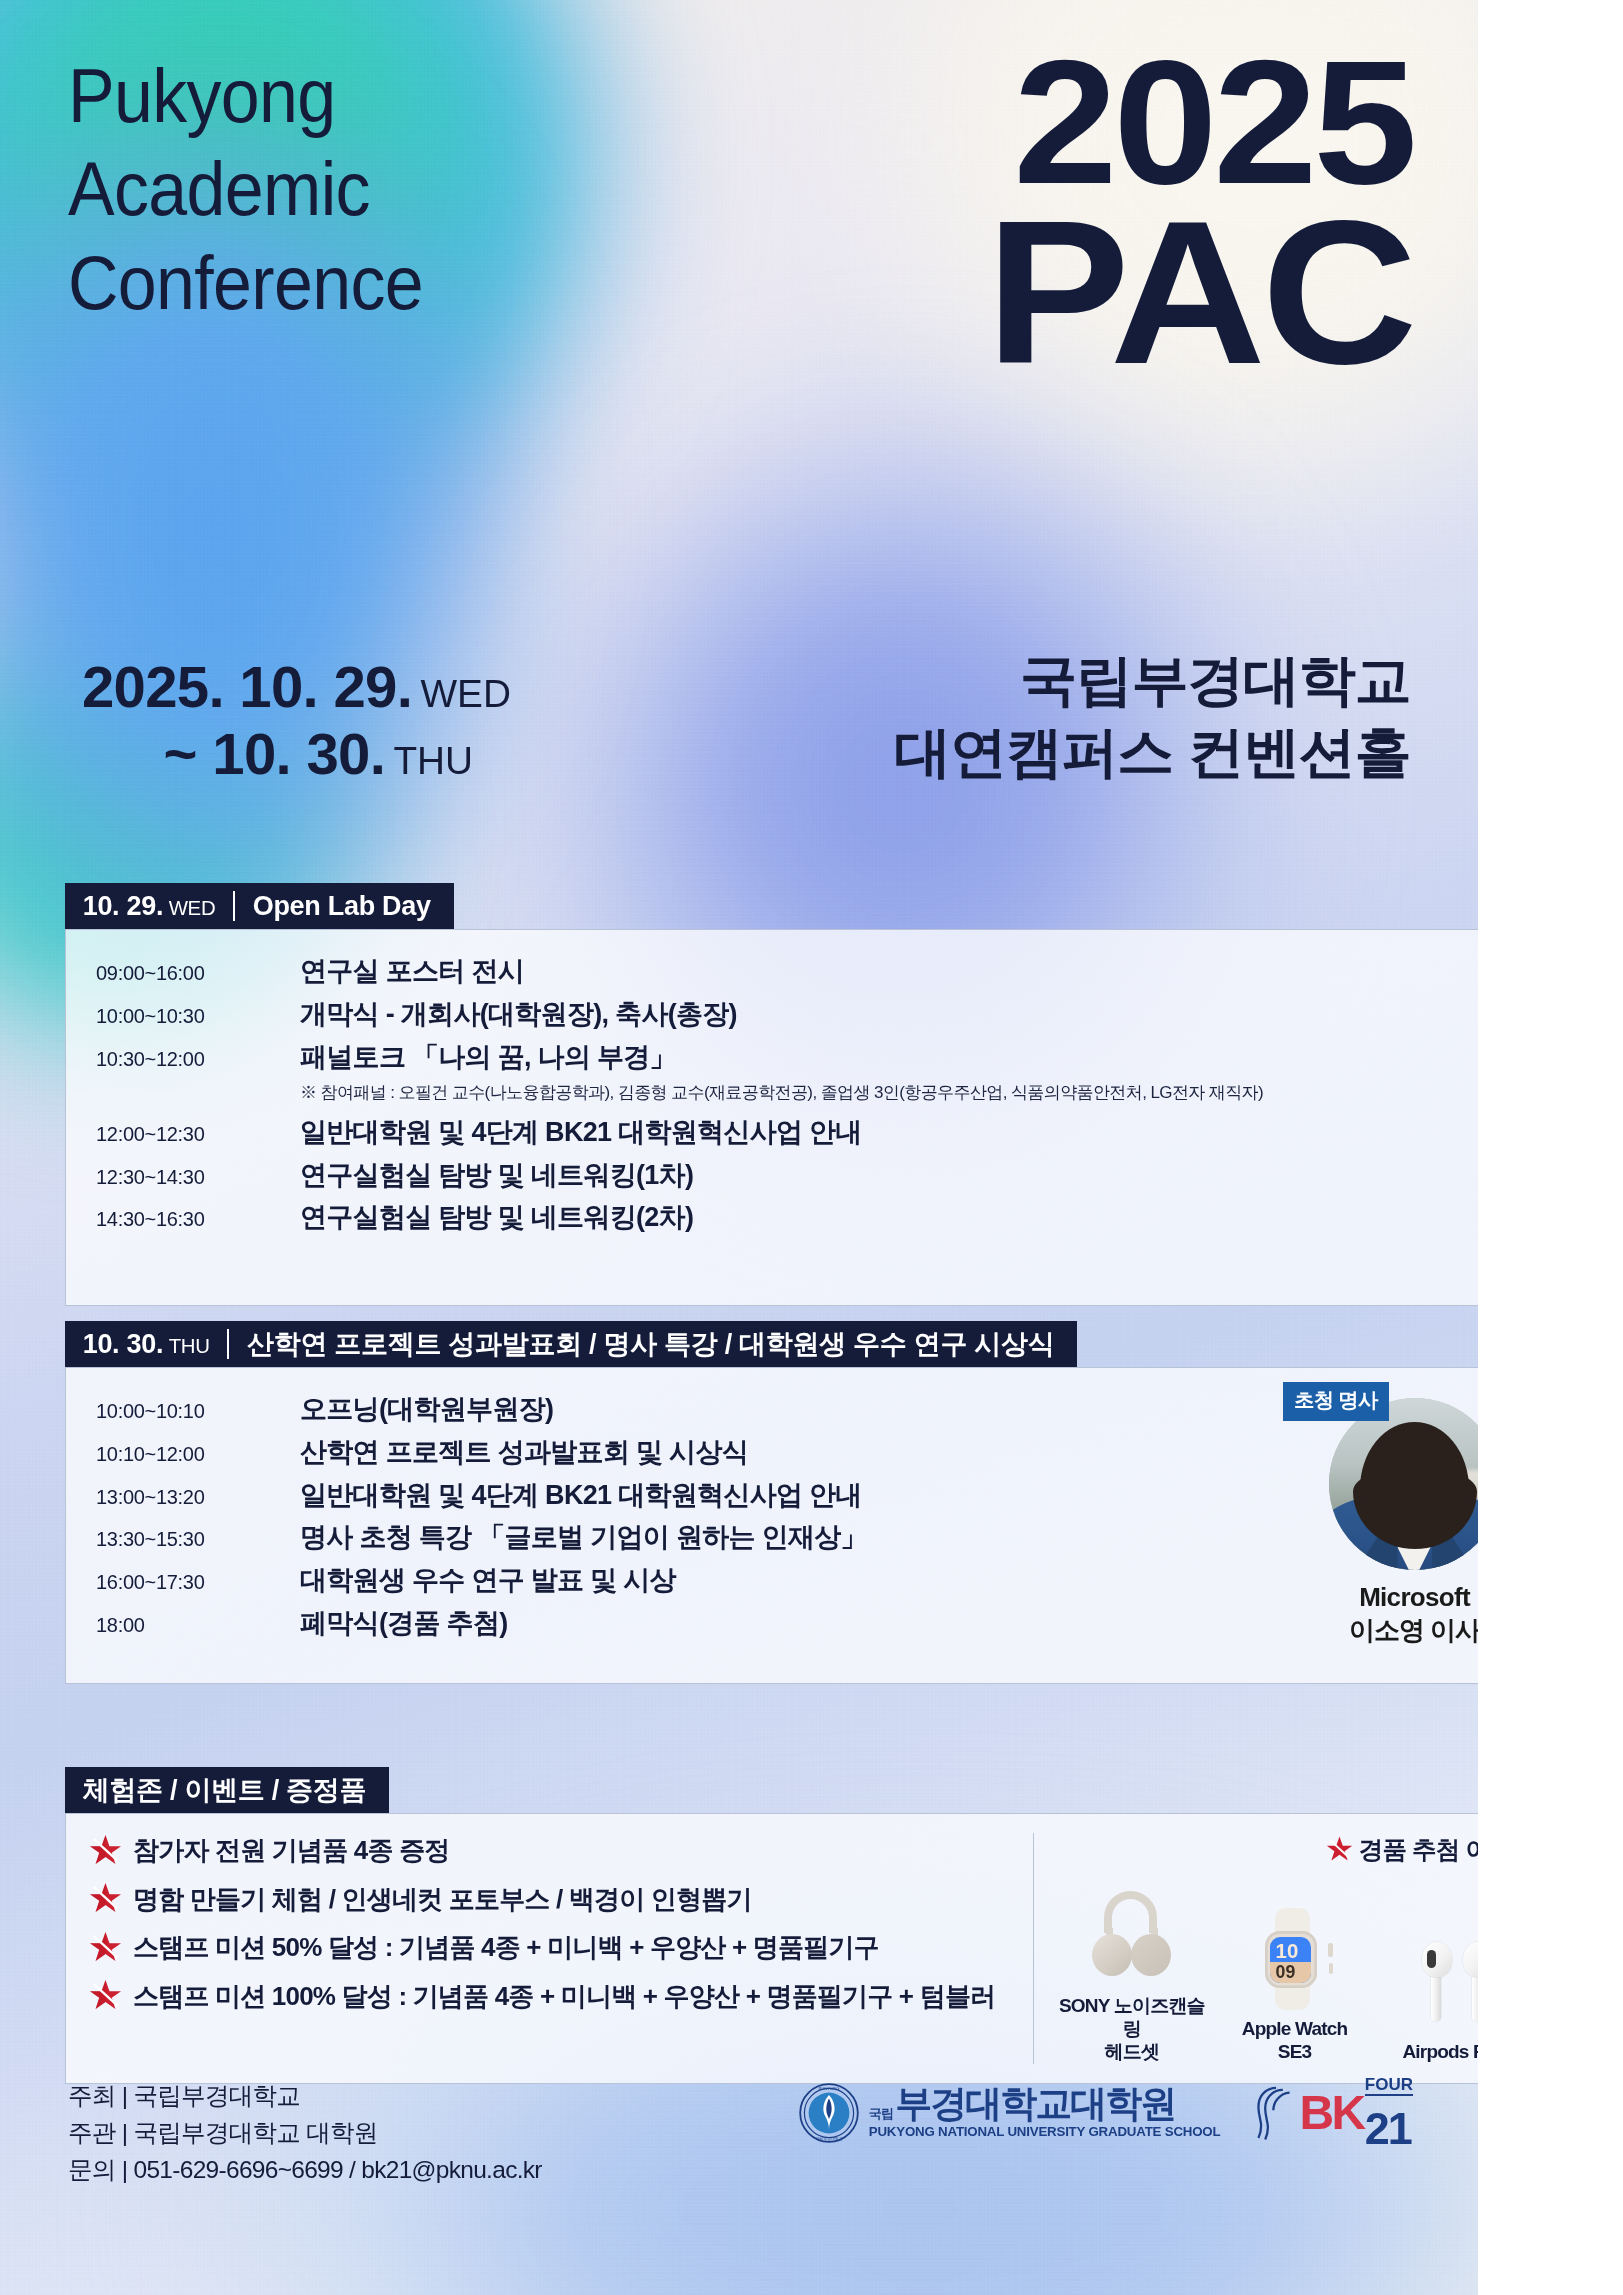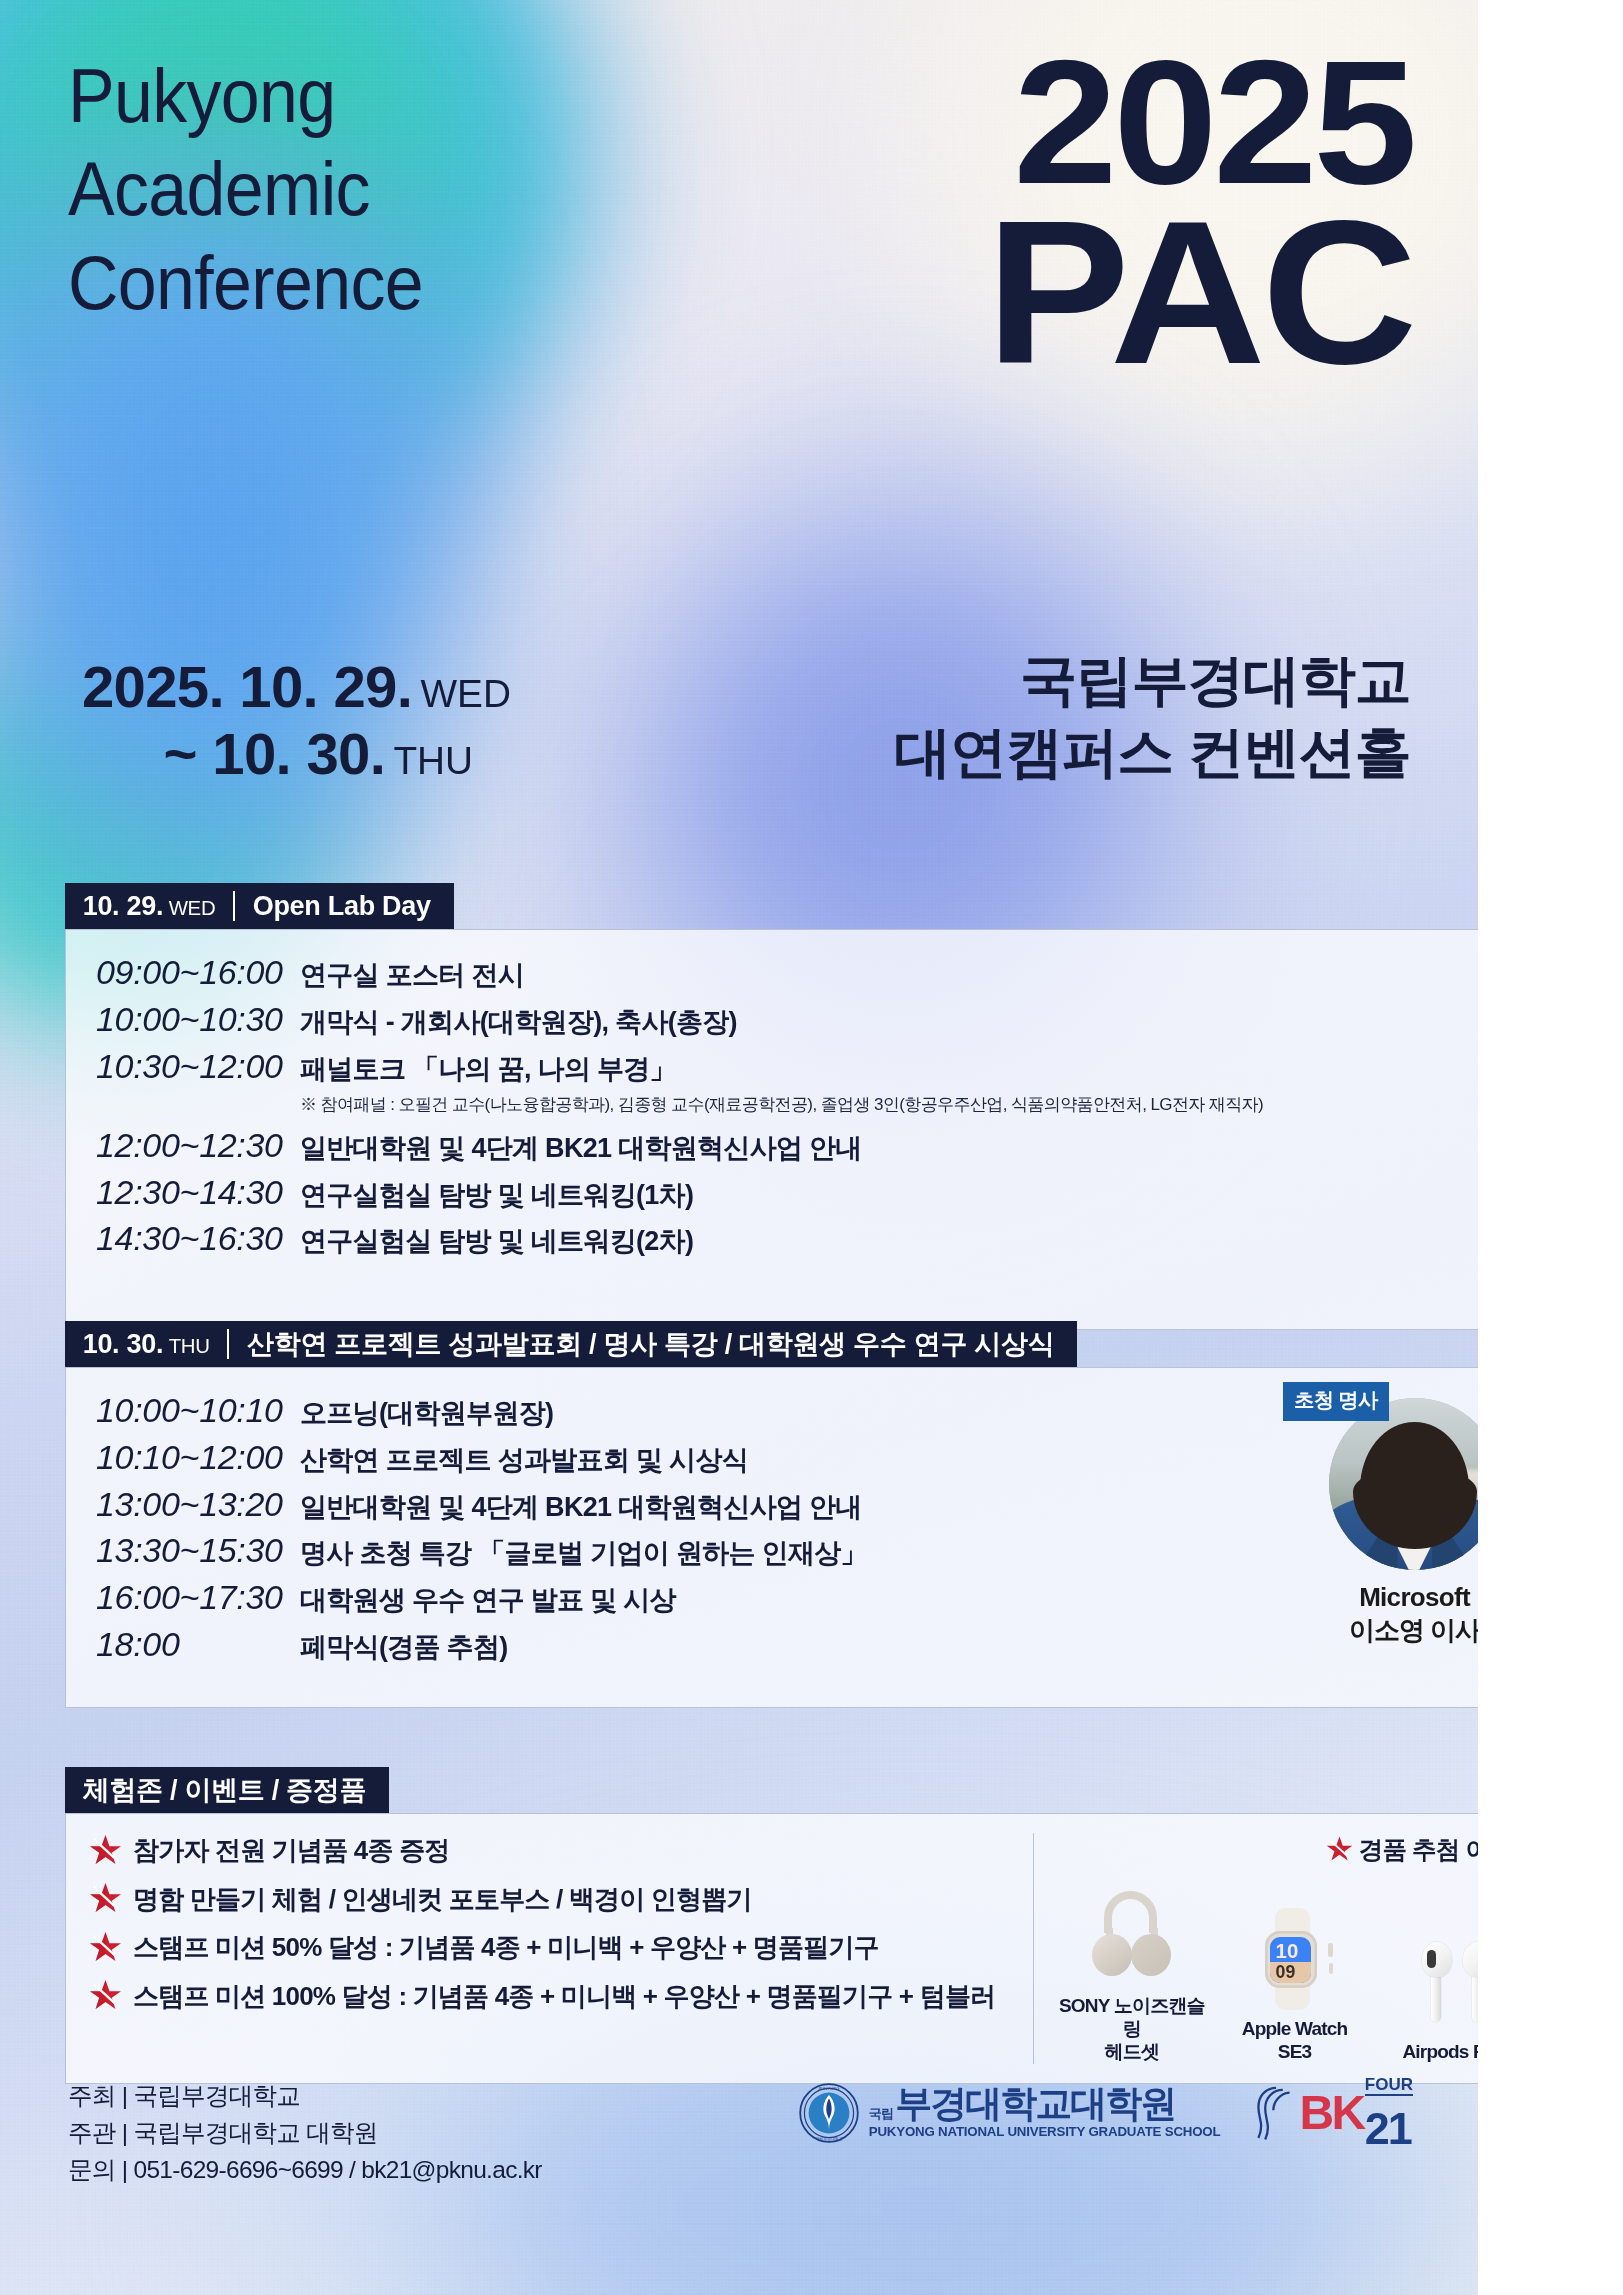--- a/index.html
+++ b/index.html
@@ -212,26 +212,25 @@
   }
 
   .sched-row {
     display: flex;
     align-items: baseline;
     margin-bottom: 6.8px;
   }
   .sched-time {
     width: 204px;
     flex: 0 0 204px;
-    font-size: 34px;
+    font-size: 20px;
     color: #141c3a;
     font-family: "Liberation Sans Narrow", "Liberation Sans", sans-serif;
     letter-spacing: -0.3px;
     white-space: nowrap;
-    font-style: italic;
   }
   .sched-desc {
     font-size: 27px;
     color: #141c3a;
     font-weight: 700;
     letter-spacing: -0.7px;
     white-space: nowrap;
     font-family: "Liberation Sans Narrow", "Liberation Sans", sans-serif;
   }
   .sched-note {

